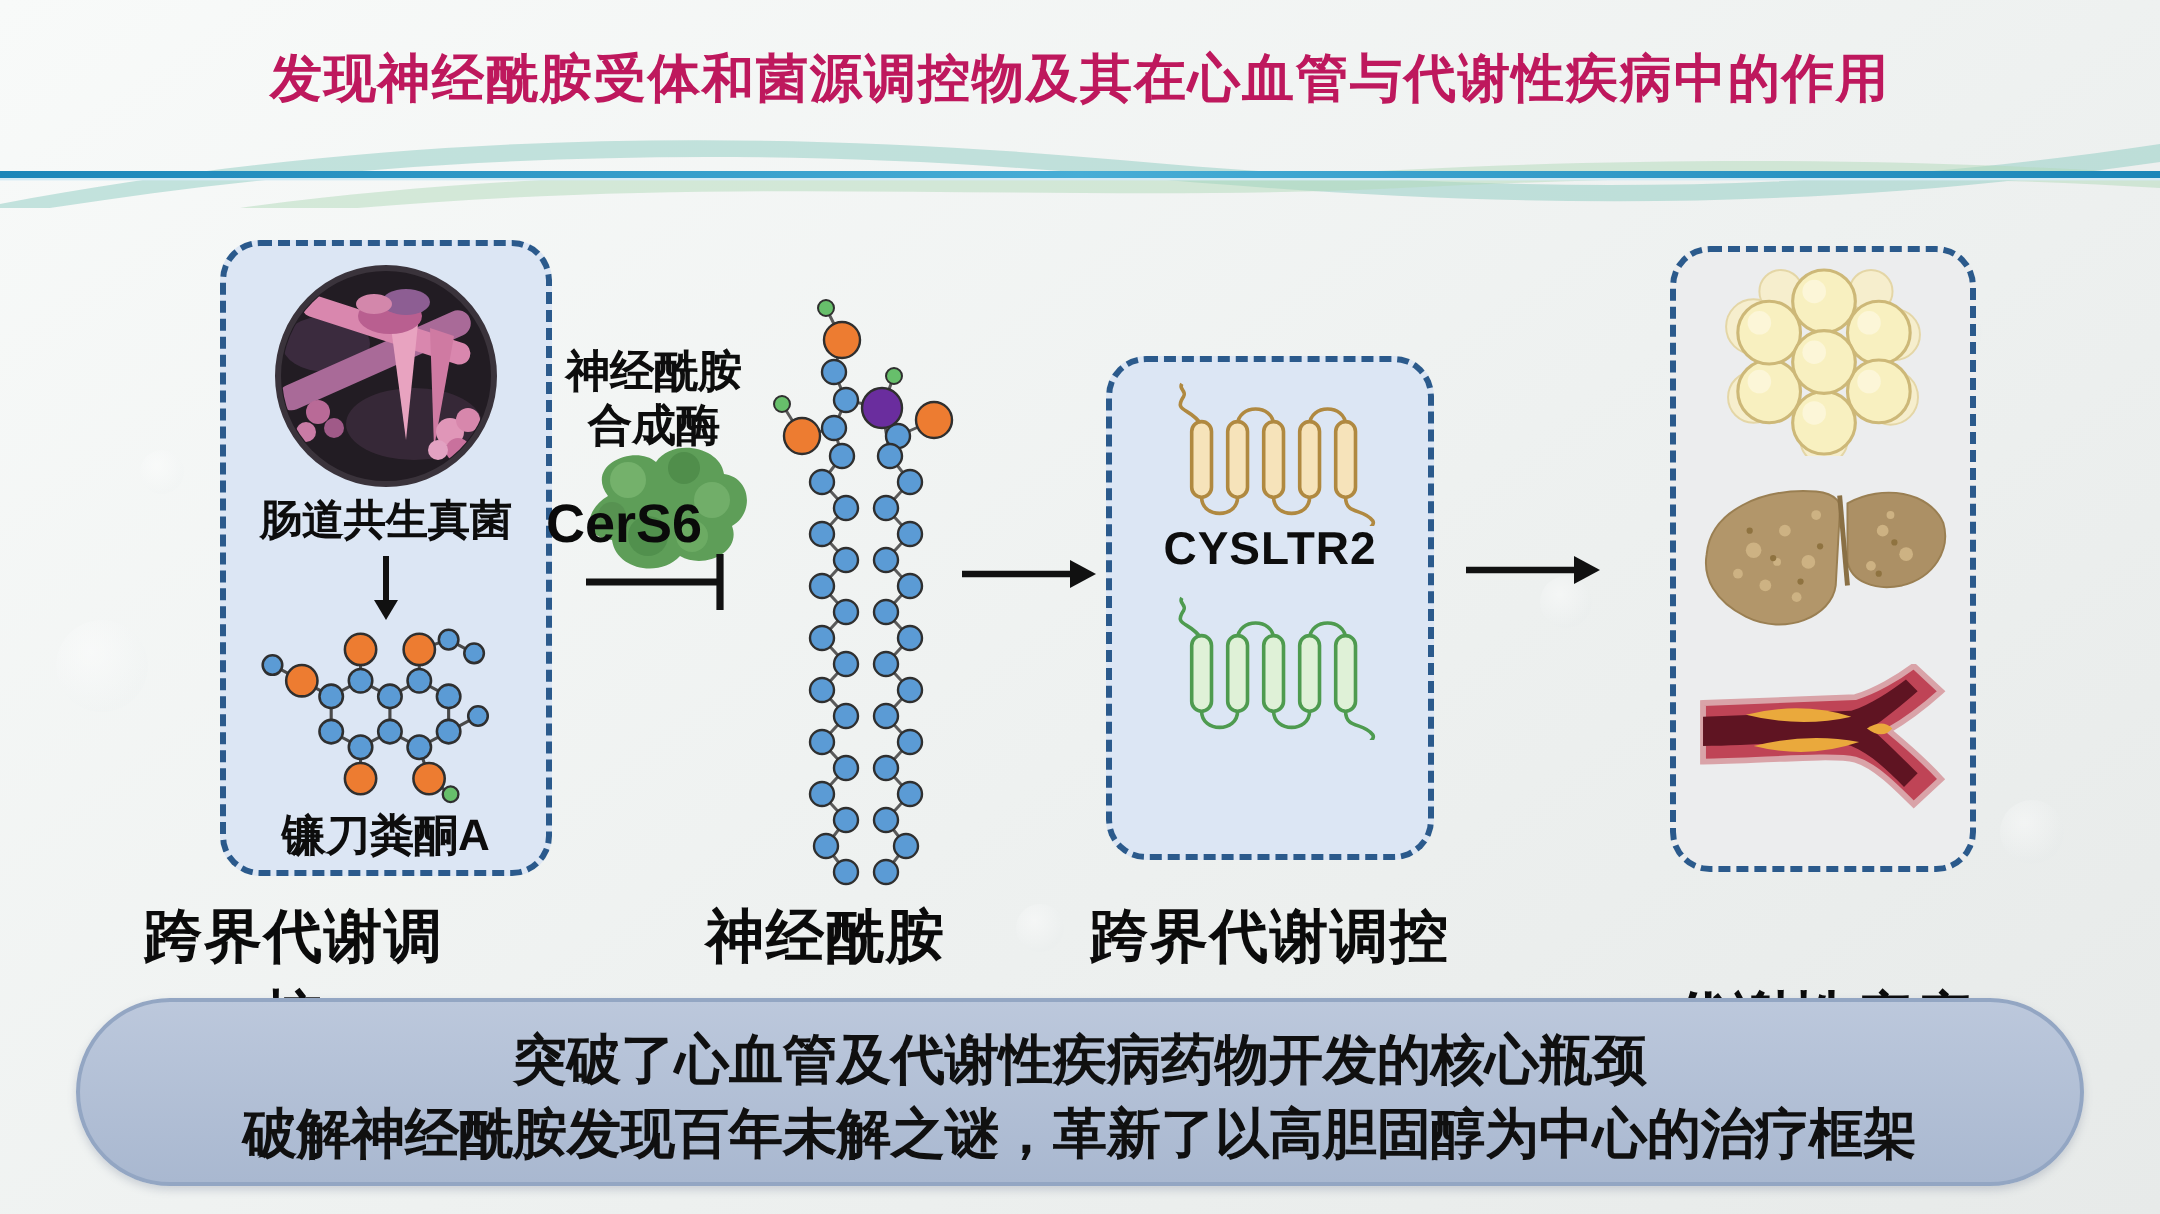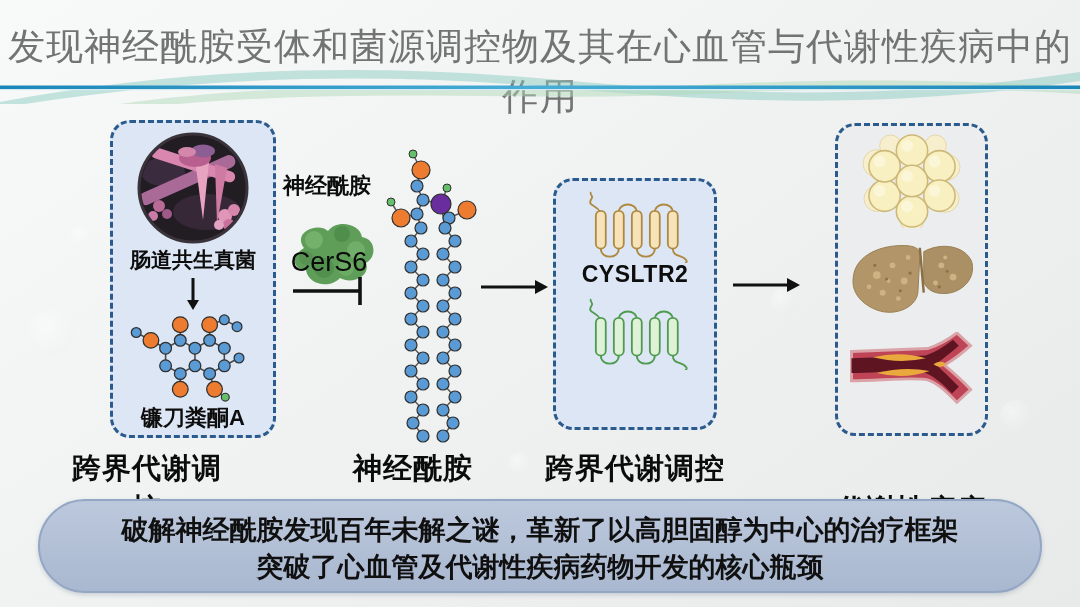--- a/index.html
+++ b/index.html
@@ -12,21 +12,21 @@
   .stage{ position:absolute; inset:0; }
 
   
   .bokeh{ position:absolute; border-radius:50%;
     background:radial-gradient(circle at 38% 35%, rgba(255,255,255,.75), rgba(213,221,226,.08) 70%);
     opacity:.55; }
 
   
   .title{
     position:absolute; left:0; right:0; top:22px;
-    text-align:center; font-size:37px; font-weight:400; letter-spacing:1px; color:#737373;
+    text-align:center; font-size:26px; font-weight:700; letter-spacing:1px; color:#be185d;
   }
   .wave{ position:absolute; left:0; top:58px; width:1080px; height:46px; }
 
   
   .panel{
     position:absolute; border:3.5px dashed #2b5a8c; border-radius:20px;
   }
   .panel-blue{ background:#dce6f4; }
   .panel-gray{ background:#ecedee; }
 
@@ -37,22 +37,22 @@
   .down-arrow{ display:block; margin:3px auto 0; }
   .molecule-small{ display:block; margin:0 auto; }
   .molecule-label{ font-size:22px; font-weight:700; margin-top:0px; }
 
   .enzyme-label{
     position:absolute; left:266px; top:172px; width:122px; text-align:center;
     font-size:22px; font-weight:800; line-height:27px;
   }
   .cers6-blob{ position:absolute; left:284px; top:218px; }
   .cers6-text{
-    position:absolute; left:273px; top:247px; width:112px; text-align:center;
-    font-size:27px; font-weight:400; color:#0a0a0a;
+    position:absolute; left:273px; top:247px; width:112px; text-align:left;
+    font-size:27px; font-weight:700; color:#0a0a0a;
   }
   .inhibit-arrow{ position:absolute; left:291px; top:276px; }
 
   .ceramide{ position:absolute; left:383px; top:140px; }
 
   .flow-arrow-1{ position:absolute; left:480px; top:274px; }
   .flow-arrow-2{ position:absolute; left:732px; top:272px; }
 
   .receptor-panel{ left:553px; top:178px; width:164px; height:252px; text-align:center; }
   .receptor-icon{ display:block; margin:10px auto 0; }
@@ -170,20 +170,21 @@
           <circle cx="92" cy="80" r="8"></circle>
       </g>
       <circle cx="103" cy="88" r="4" fill="#67bf6b" stroke="#2f2f2f" stroke-width="1.2"></circle>
     </svg>
     <div class="molecule-label">镰刀粪酮A</div>
   </div>
   <div class="caption cap-1">跨界代谢调控</div>
 
   <div class="enzyme-label">
     <div>神经酰胺</div>
+    <div>合成酶</div>
   </div>
   <svg class="cers6-blob" width="92" height="74" viewBox="0 0 92 74">
     <path d="M20,30 C8,14 34,4 44,13 C52,1 76,5 78,19 C92,21 93,39 82,45 C87,58 68,67 56,60 C46,71 24,67 22,52 C7,51 8,37 20,30 Z" fill="#5e9e58"></path>
     <circle cx="30" cy="22" r="9" fill="#79b570" opacity=".8"></circle>
     <circle cx="58" cy="16" r="8" fill="#4c8a49" opacity=".8"></circle>
     <circle cx="72" cy="32" r="9" fill="#79b570" opacity=".7"></circle>
     <circle cx="40" cy="50" r="10" fill="#4c8a49" opacity=".7"></circle>
     <circle cx="62" cy="50" r="8" fill="#6fae66" opacity=".8"></circle>
     <circle cx="22" cy="40" r="7" fill="#558f50" opacity=".8"></circle>
   </svg>
@@ -360,17 +361,17 @@
       <g fill="#eaa93c">
         <path d="M26,26 Q54,19 80,27 Q54,33 26,26 Z"></path>
         <path d="M30,42 Q58,49 84,40 Q58,35 30,42 Z"></path>
         <path d="M88,33 Q96,28 101,33 Q96,39 88,33 Z"></path>
       </g>
     </svg>
   </div>
   <div class="caption cap-4">代谢性疾病</div>
 
   <div class="banner">
+    <div>突破了心血管及代谢性疾病药物开发的核心瓶颈</div>
     <div>破解神经酰胺发现百年未解之谜，革新了以高胆固醇为中心的治疗框架</div>
-    <div>突破了心血管及代谢性疾病药物开发的核心瓶颈</div>
   </div>
 
 </div>
 
 </body></html>

